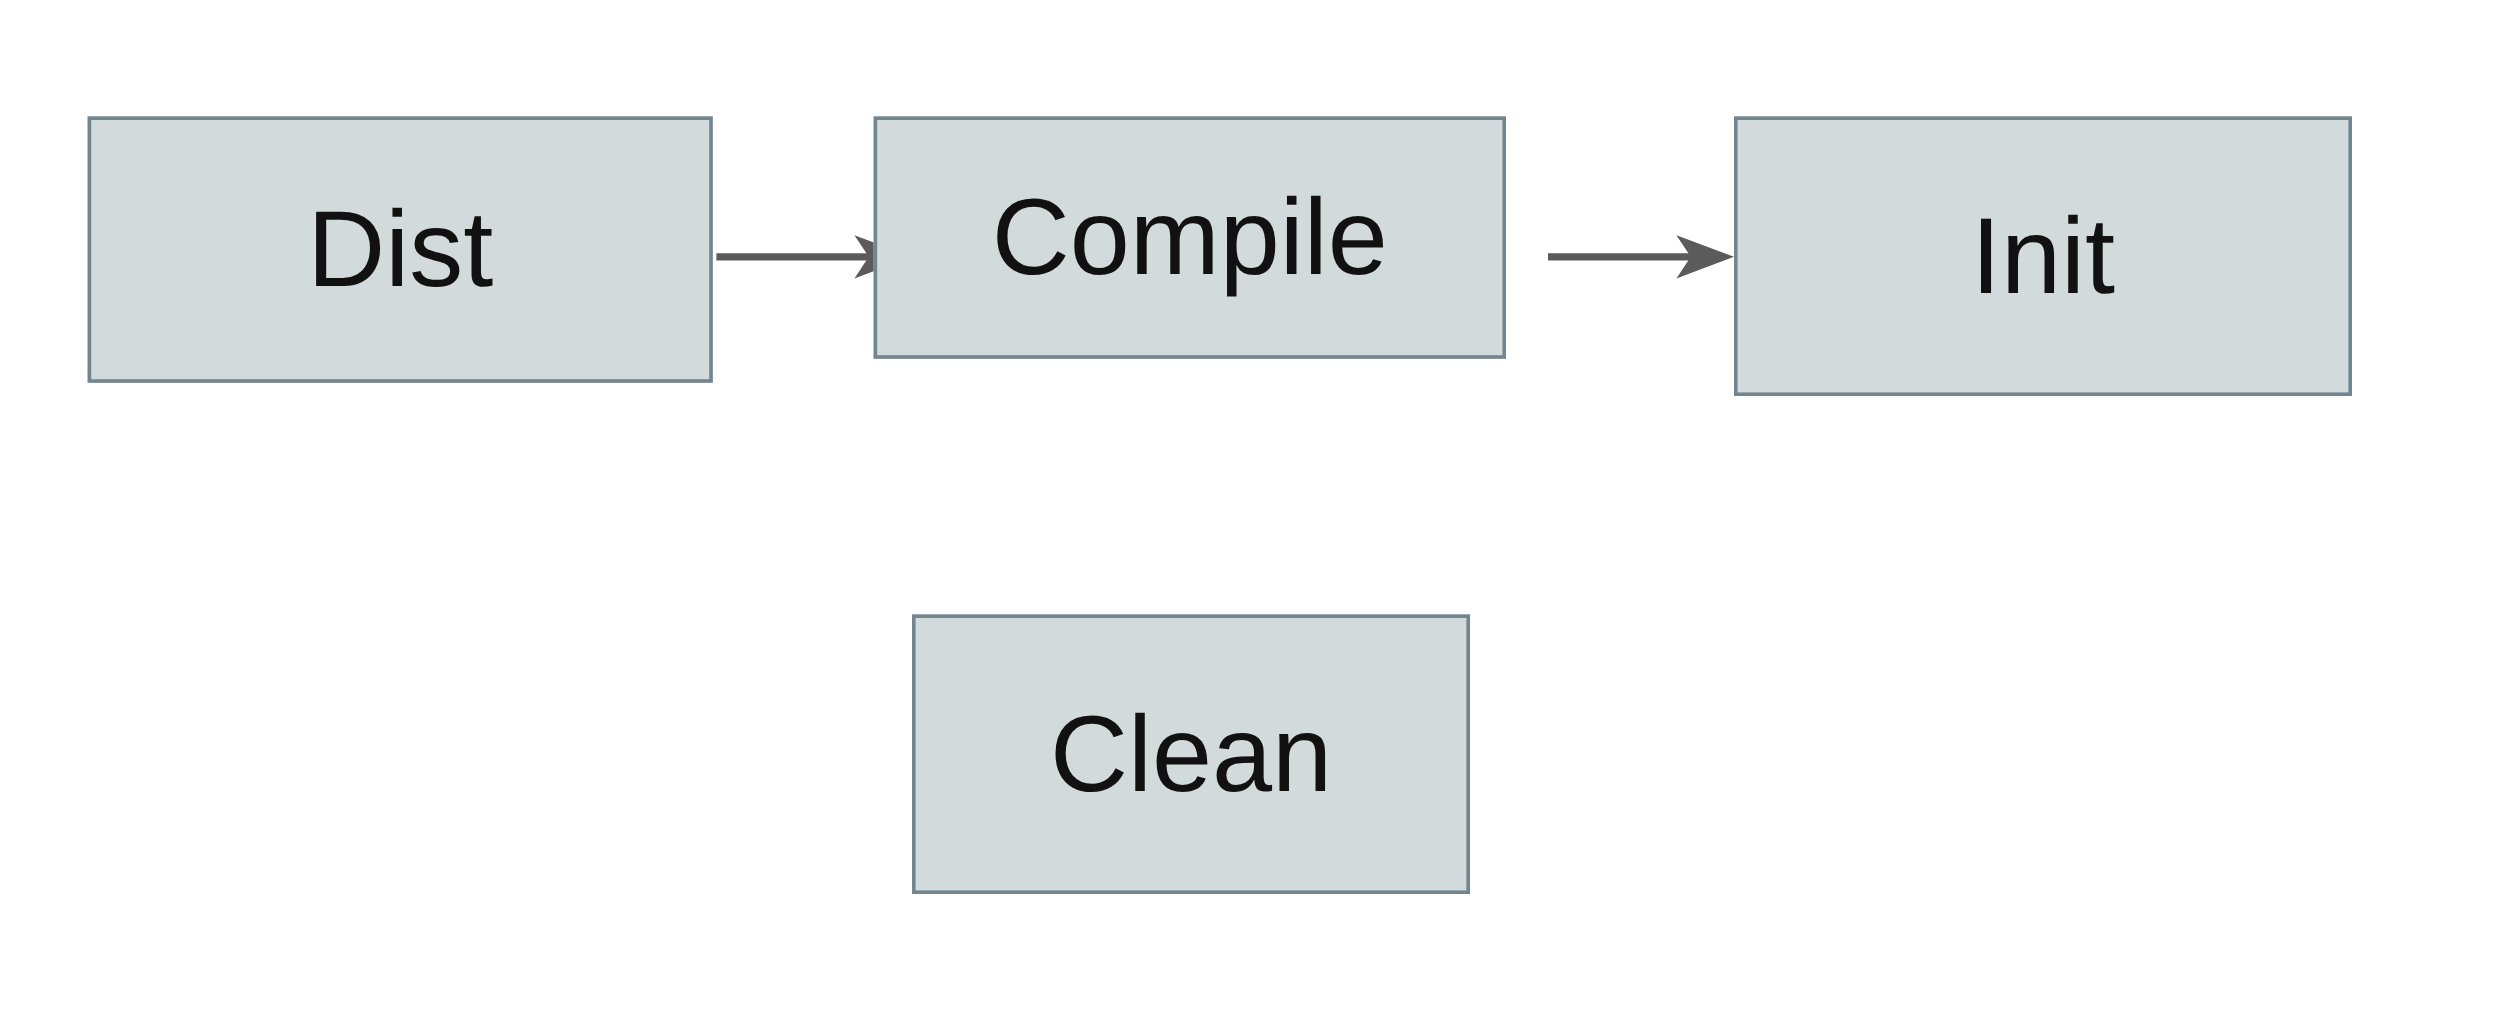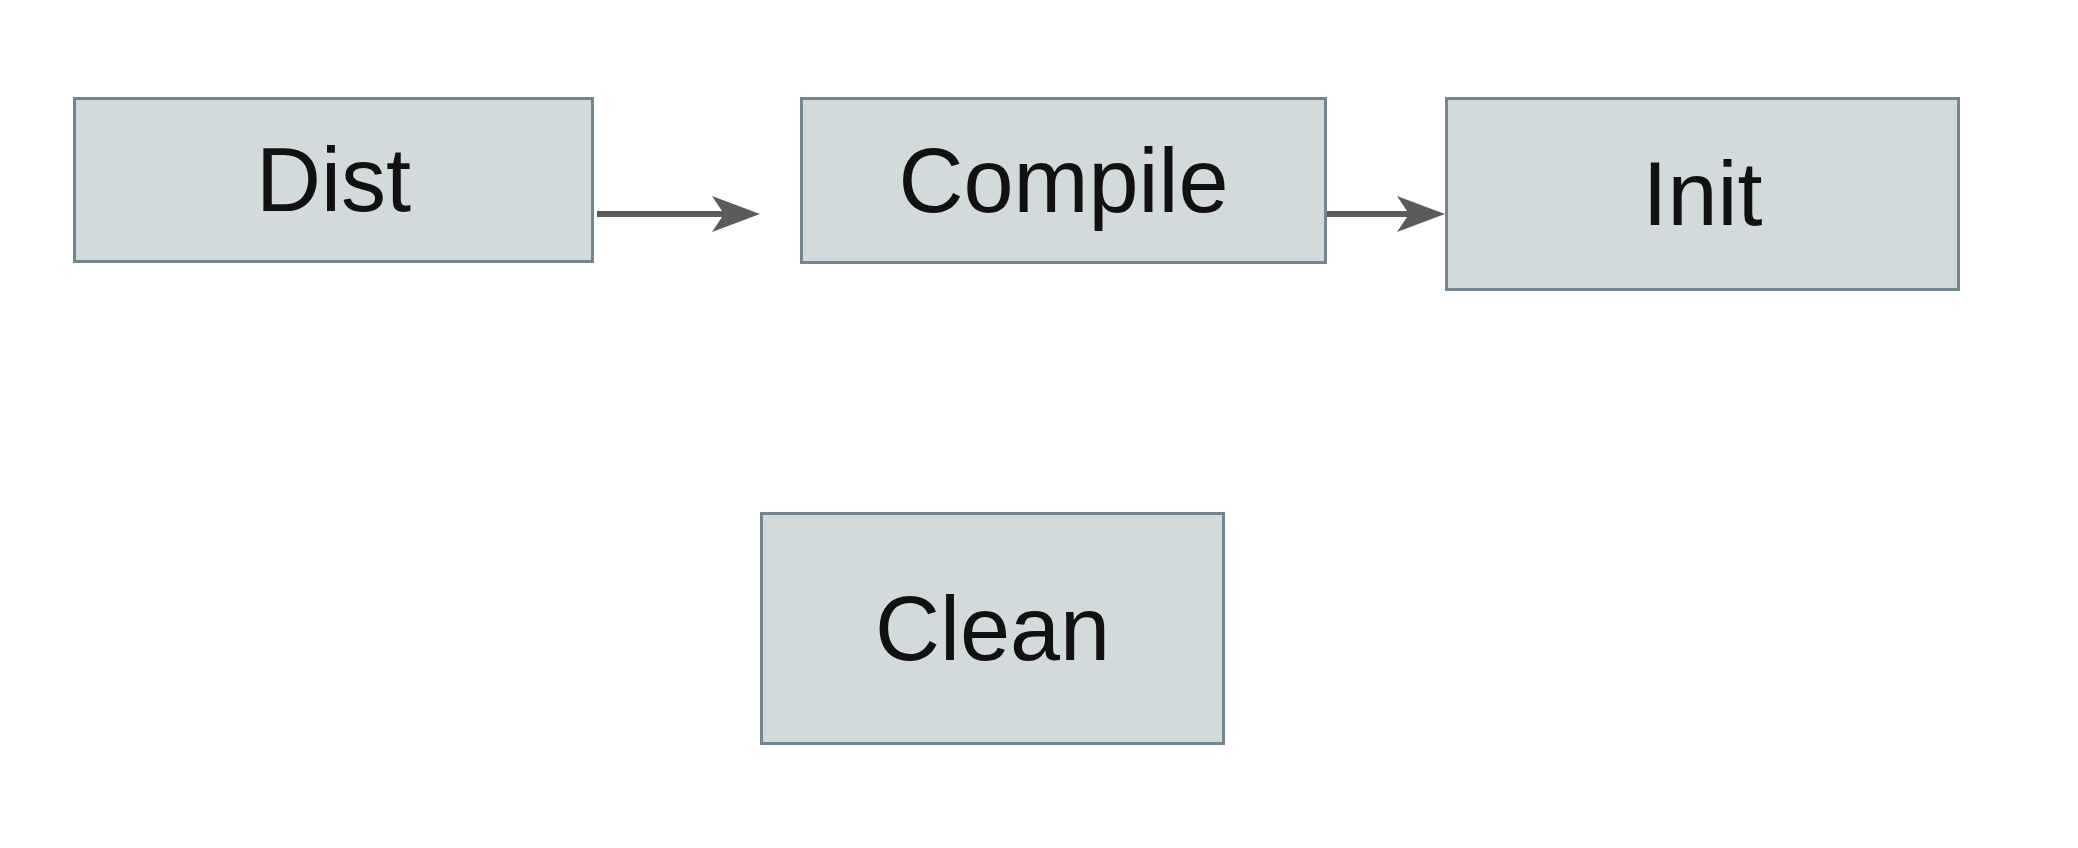--- a/index.html
+++ b/index.html
@@ -25,23 +25,23 @@
     justify-content: center;
   }
   .node-label {
     font-size: 90px;
     line-height: 1;
     color: #111111;
     font-weight: 400;
     letter-spacing: 0px;
     user-select: none;
   }
-  #node-dist    { left: 73px;   top: 97px;  width: 521px; height: 166px; }
-  #node-compile { left: 800px;  top: 97px;  width: 527px; height: 167px; }
-  #node-init    { left: 1445px; top: 97px;  width: 515px; height: 194px; }
+  #node-dist    { left: 73px;   top: 97px;  width: 521px; height: 222px; }
+  #node-compile { left: 728px;  top: 97px;  width: 527px; height: 202px; }
+  #node-init    { left: 1445px; top: 97px;  width: 515px; height: 233px; }
   #node-clean   { left: 760px;  top: 512px; width: 465px; height: 233px; }
   #edges-layer {
     position: absolute;
     left: 0;
     top: 0;
     width: 2078px;
     height: 848px;
     pointer-events: none;
   }
 </style>

